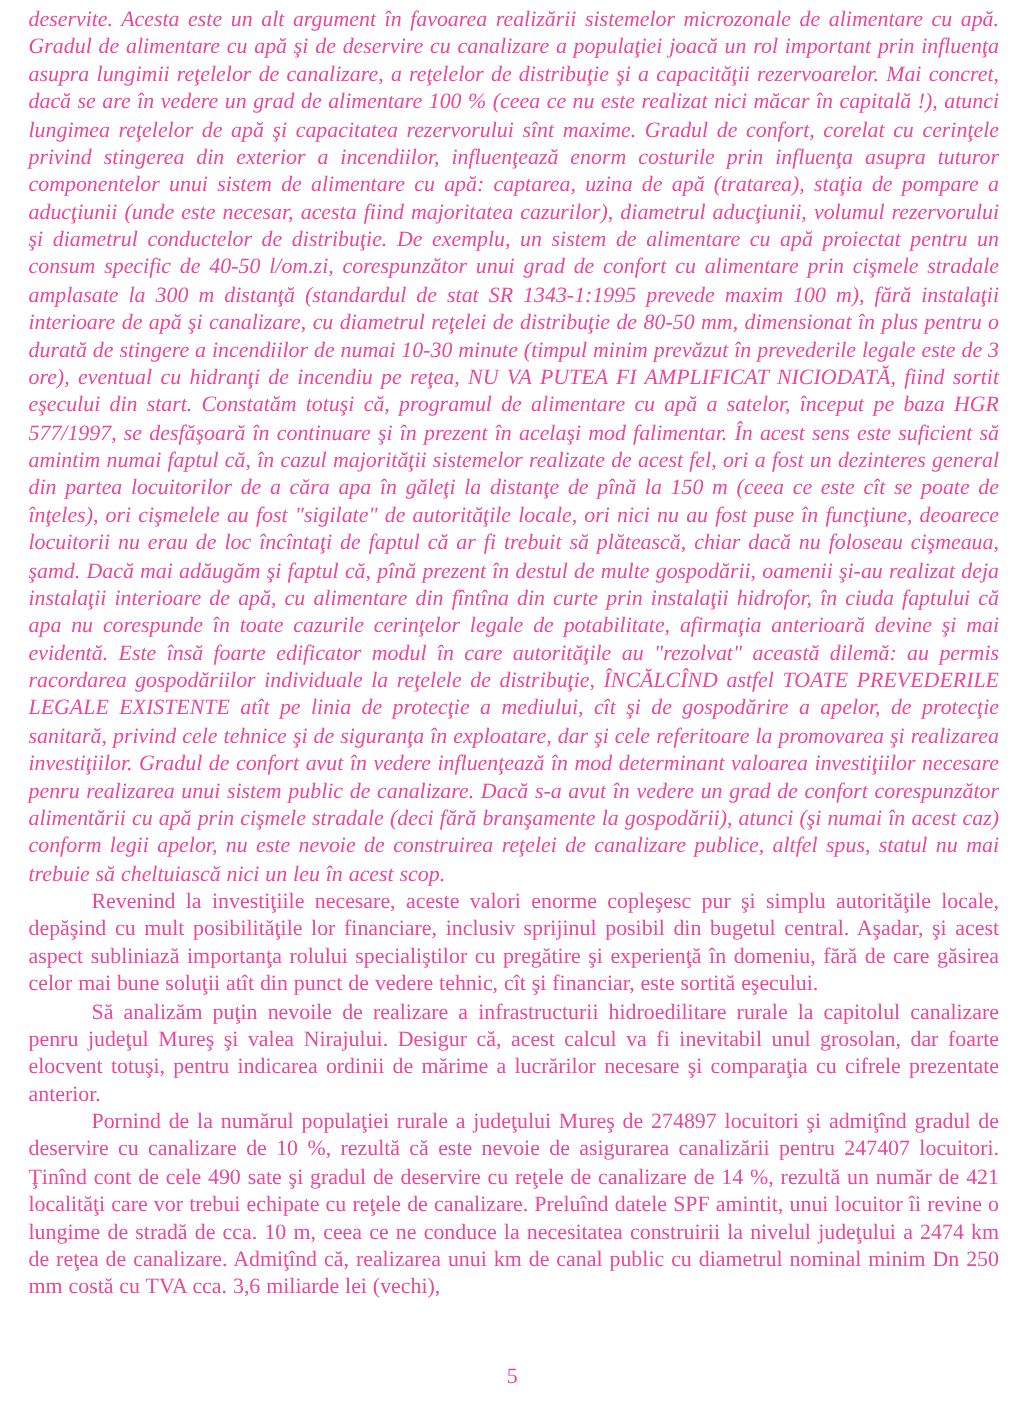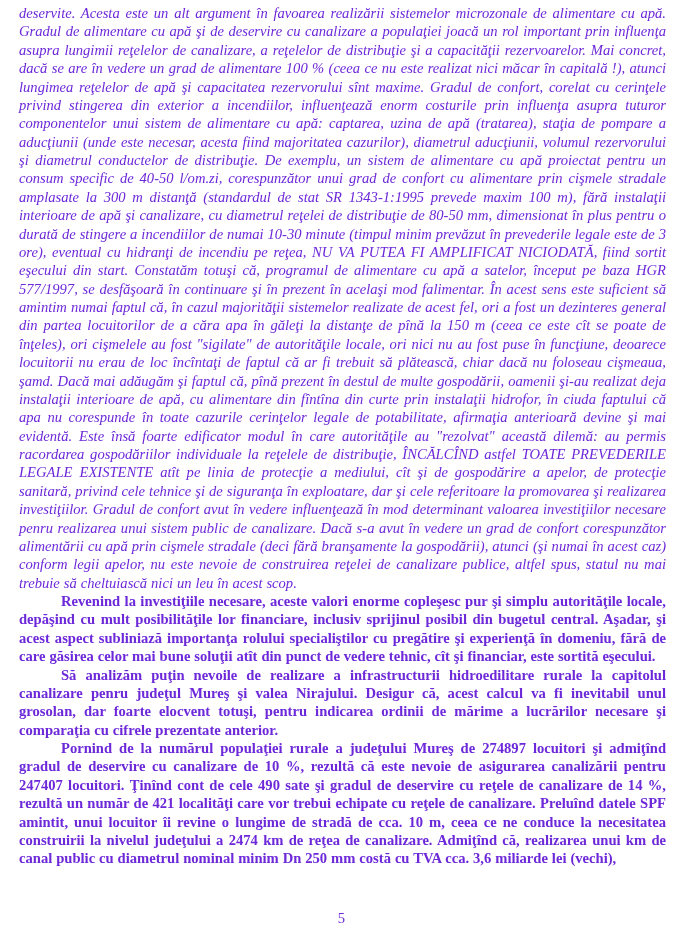--- a/index.html
+++ b/index.html
@@ -7,38 +7,37 @@
     padding: 0;
     background: #ffffff;
   }
   .page {
     position: relative;
     width: 683px;
     height: 938px;
     box-sizing: border-box;
     padding: 4px 17px 0 19px;
     background: #ffffff;
-    color: #6d28d9;
+    color: #ec4899;
     font-family: "Liberation Serif", "DejaVu Serif", serif;
     font-size: 14.6px;
     line-height: 18.38px;
     text-align: justify;
     overflow: hidden;
   }
   .para {
     margin: 0;
     padding: 0;
     word-spacing: 0.02em;
   }
   .para.italic {
     font-style: italic;
   }
   .para.indent {
     text-indent: 42px;
-    font-weight: bold;
   }
   .page-number {
     position: absolute;
     bottom: 11px;
     left: 0;
     right: 0;
     text-align: center;
     font-style: normal;
     font-size: 14.6px;
   }

